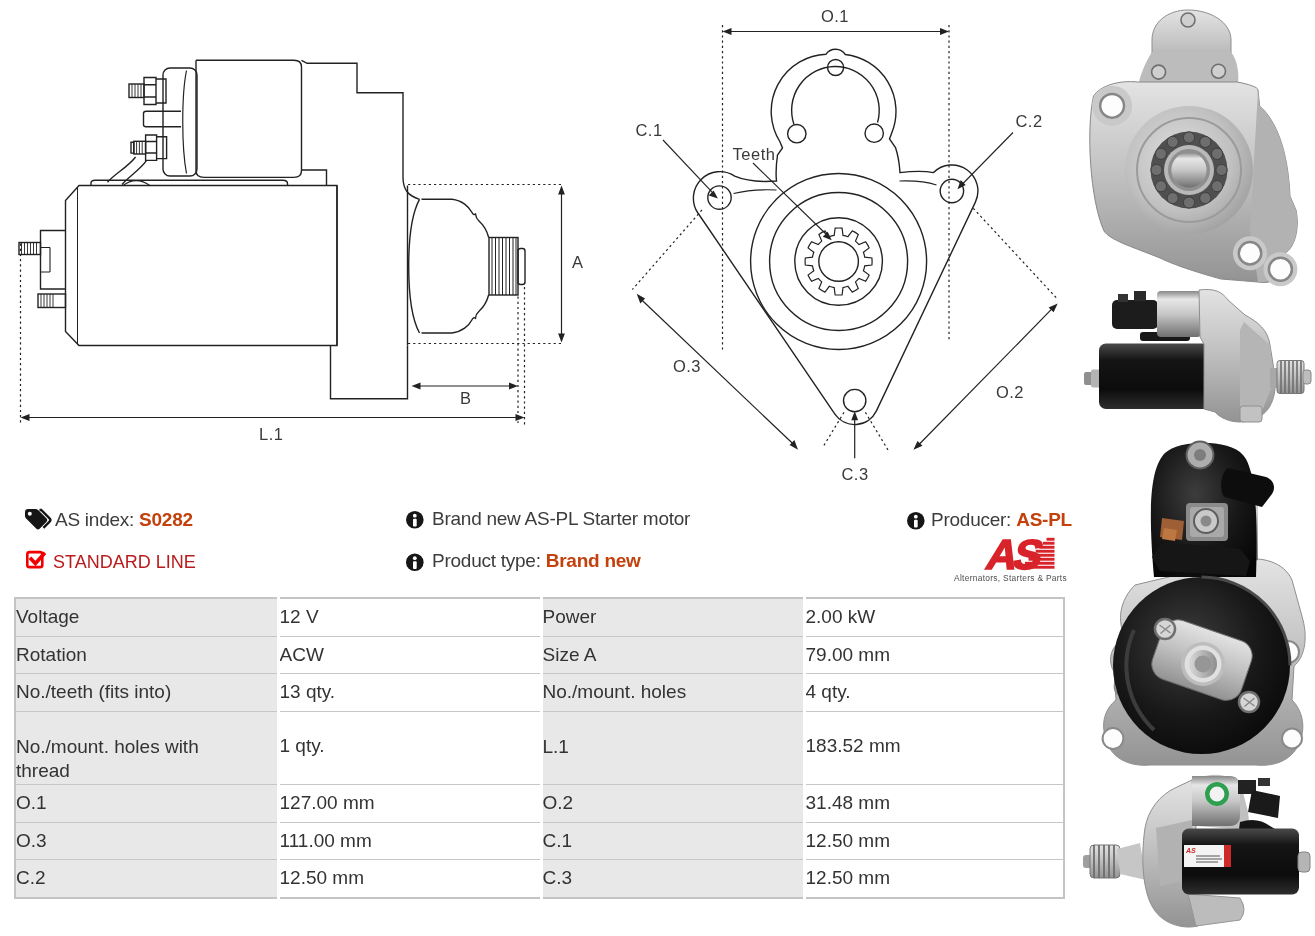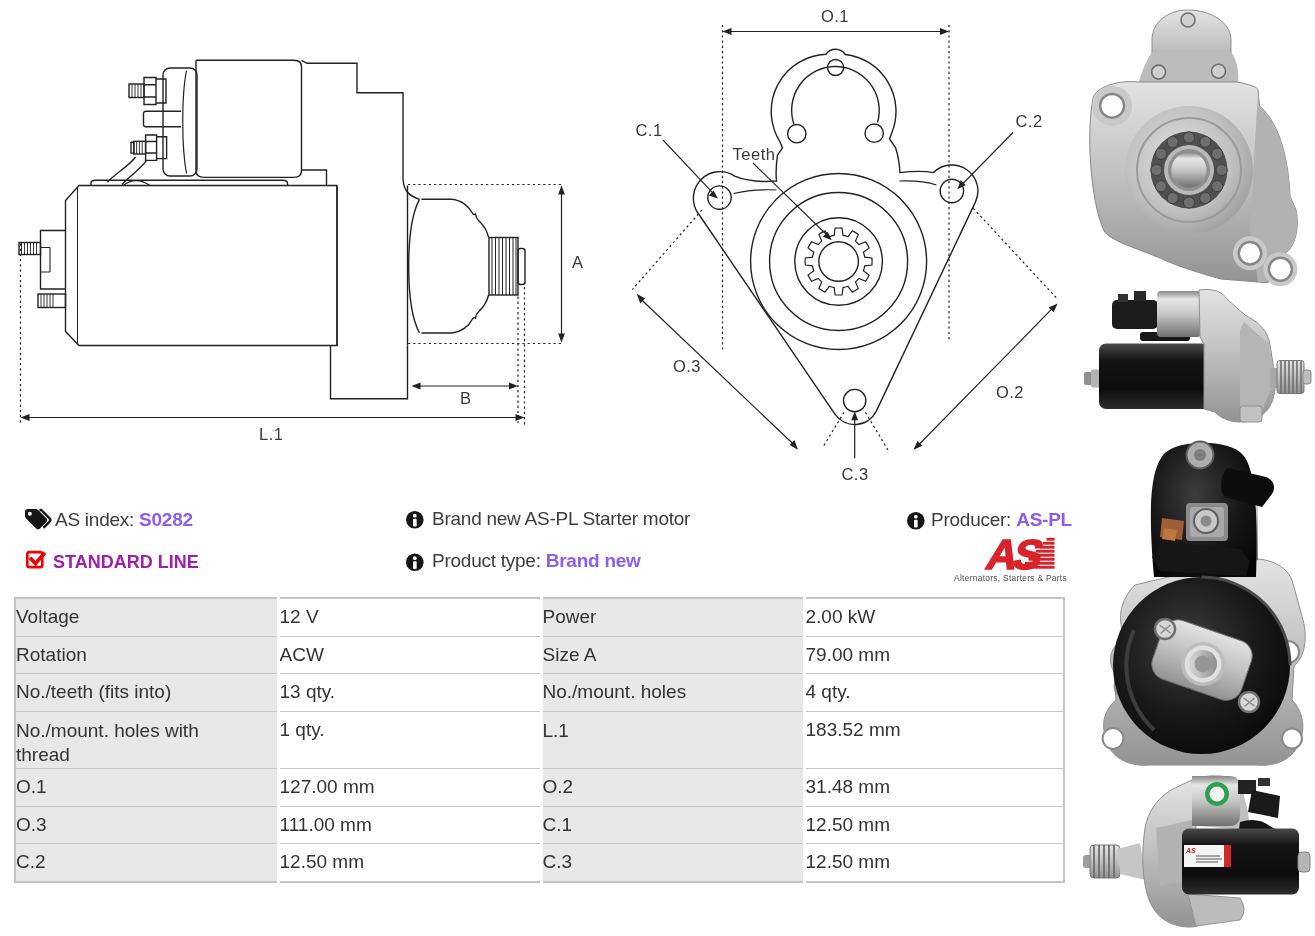--- a/index.html
+++ b/index.html
@@ -1,27 +1,27 @@
 <!DOCTYPE html>
 <html><head>
 <meta charset="utf-8">
 <style>
 html,body{margin:0;padding:0}
 body{width:1315px;height:936px;background:#fff;font-family:"Liberation Sans",sans-serif;position:relative;overflow:hidden}
 .abs{position:absolute}
 
 .inf{position:absolute;font-size:19px;color:#3c3c3c;white-space:nowrap;letter-spacing:-0.25px}
-.inf b{color:#8b5cf6}
-.red{color:#a21caf;font-weight:bold;font-size:18px !important;letter-spacing:0}
+.inf b{color:#c2410c}
+.red{color:#b91c1c;font-weight:normal;font-size:18px !important;letter-spacing:0}
 
 #spec{position:absolute;left:14px;top:597px;border-collapse:collapse;table-layout:fixed;font-size:19px;color:#333;border:2px solid #c4c4c4}
 #spec td{height:36.5px;padding:0 6px 0 0;border-top:1.4px solid #c6c6c6;overflow:hidden}
 #spec td.l{background:#e8e8e8;border-left:3px solid #fff;border-right:3px solid #fff}
 #spec td.l1{border-left:none}
-#spec tr.tall td{height:56.5px;vertical-align:top;padding-top:7px;height:49.5px}
+#spec tr.tall td{height:56.5px;vertical-align:top;padding-top:23px;height:49.5px}
 #spec tr.tall td.l{line-height:1.3}
 svg text{font-family:"Liberation Sans",sans-serif}
 </style>
 </head>
 <body>
 
 <svg class="abs" style="left:0;top:0" width="600" height="470" viewBox="0 0 600 470" fill="none" stroke="#222" stroke-width="1.4">
 <g id="d1">
 
 <path d="M79 185.5 L65.5 200.5 V331.5 L79 345.5 H337 V185.5 Z"></path>

